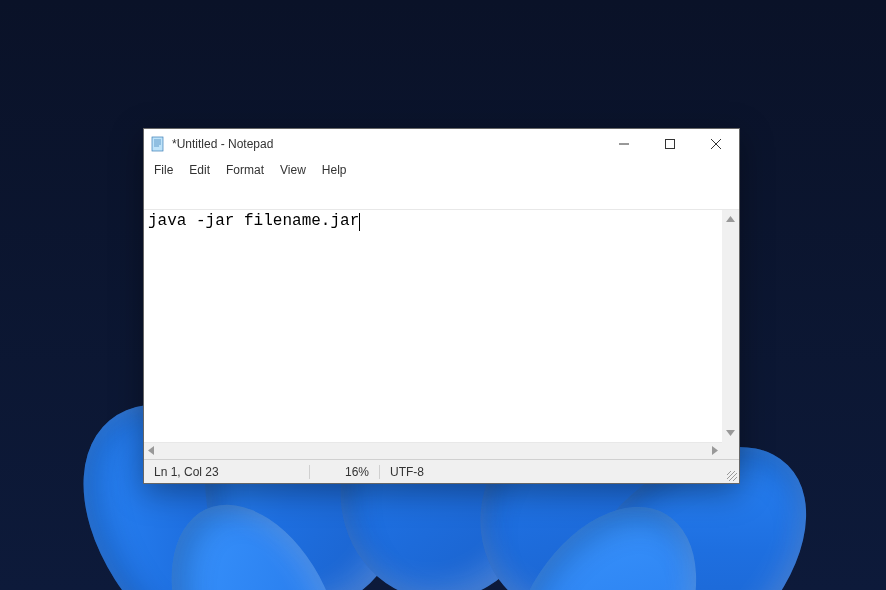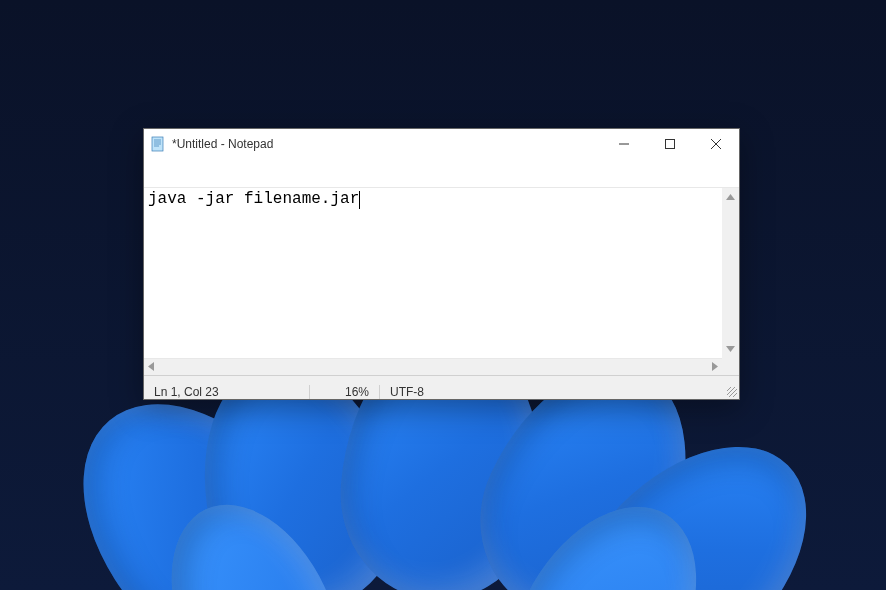--- a/index.html
+++ b/index.html
@@ -32,21 +32,21 @@
     .p4 { width: 190px; height: 260px; bottom: 50px; left: 400px; transform: rotate(25deg); }
     .p5 { width: 180px; height: 240px; bottom: 0; left: 520px; transform: rotate(45deg); }
     .p6 { width: 150px; height: 200px; bottom: -30px; left: 80px; transform: rotate(-25deg); background: linear-gradient(135deg, #3a96ff 0%, #2476e8 100%); }
     .p7 { width: 160px; height: 210px; bottom: -40px; left: 440px; transform: rotate(30deg); background: linear-gradient(135deg, #3a96ff 0%, #2476e8 100%); }
 
     .window {
       position: absolute;
       top: 128px;
       left: 143px;
       width: 597px;
-      height: 272px;
+      height: 356px;
       background: #ffffff;
       border: 1px solid #666;
       box-shadow: 0 8px 30px rgba(0,0,0,0.35);
       display: flex;
       flex-direction: column;
     }
     .titlebar {
       height: 30px;
       display: flex;
       align-items: center;
@@ -137,21 +137,21 @@
     .hscroll-corner {
       width: 17px;
       height: 17px;
       background: #f0f0f0;
     }
     .statusbar {
       height: 24px;
       background: #f0f0f0;
       border-top: 1px solid #d0d0d0;
       display: flex;
-      align-items: flex-end;
+      align-items: center;
       font-size: 12px;
       color: #333;
     }
     .status-cell {
       border-left: 1px solid #d0d0d0;
       display: flex;
       align-items: center;
       padding: 0 10px;
     }
     .status-cell:first-child { border-left: none; }
@@ -213,20 +213,27 @@
       </div>
       <div class="win-btn close">
         <svg width="10" height="10" viewBox="0 0 10 10">
             <line x1="0" y1="0" x2="10" y2="10" stroke="currentColor" stroke-width="1"></line>
             <line x1="10" y1="0" x2="0" y2="10" stroke="currentColor" stroke-width="1"></line>
           </svg>
       </div>
     </div>
   </div>
 
+  <div class="menubar">
+    <span class="menu-item">File</span>
+    <span class="menu-item">Edit</span>
+    <span class="menu-item">Format</span>
+    <span class="menu-item">View</span>
+    <span class="menu-item">Help</span>
+  </div>
 
   <div class="editor-area">
     <div class="text-content"><span>java -jar filename.jar</span><span class="caret"></span></div>
     <div class="vscroll">
       <span>
         <svg width="9" height="6" viewBox="0 0 9 6">
             <path d="M4.5 0 L9 6 L0 6 Z" fill="#999"></path>
           </svg>
       </span>
       <span>

